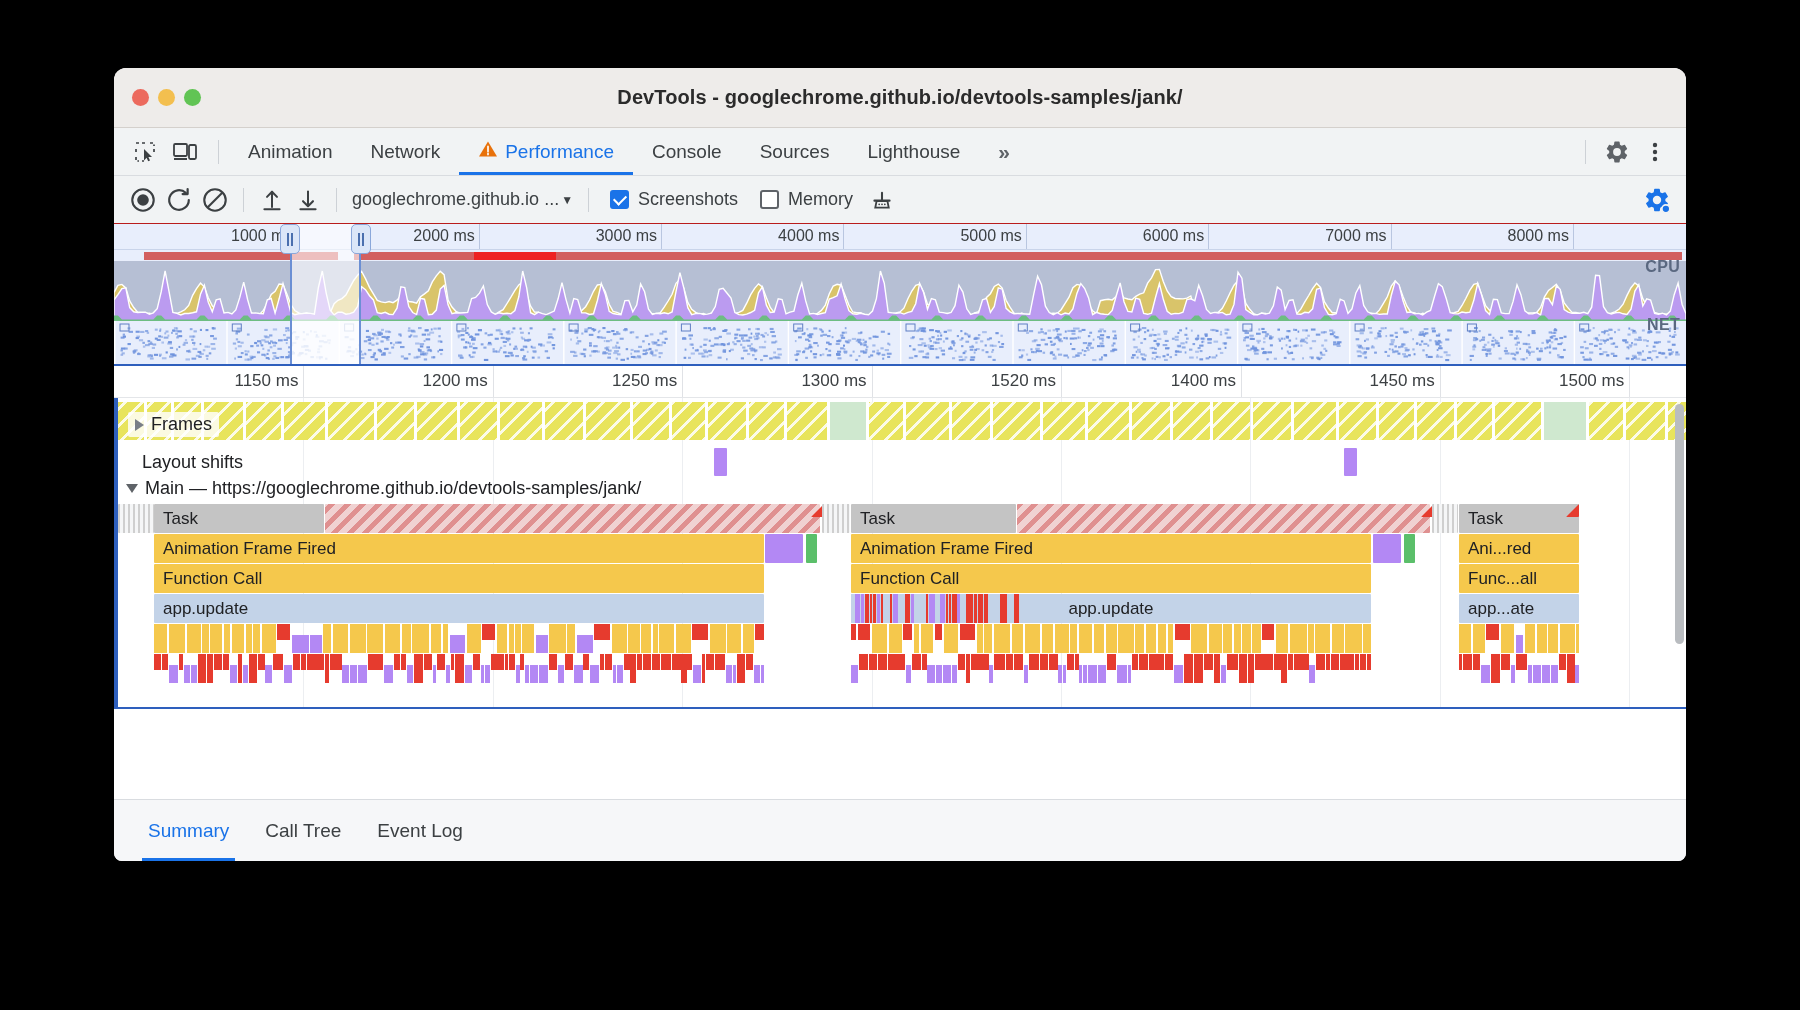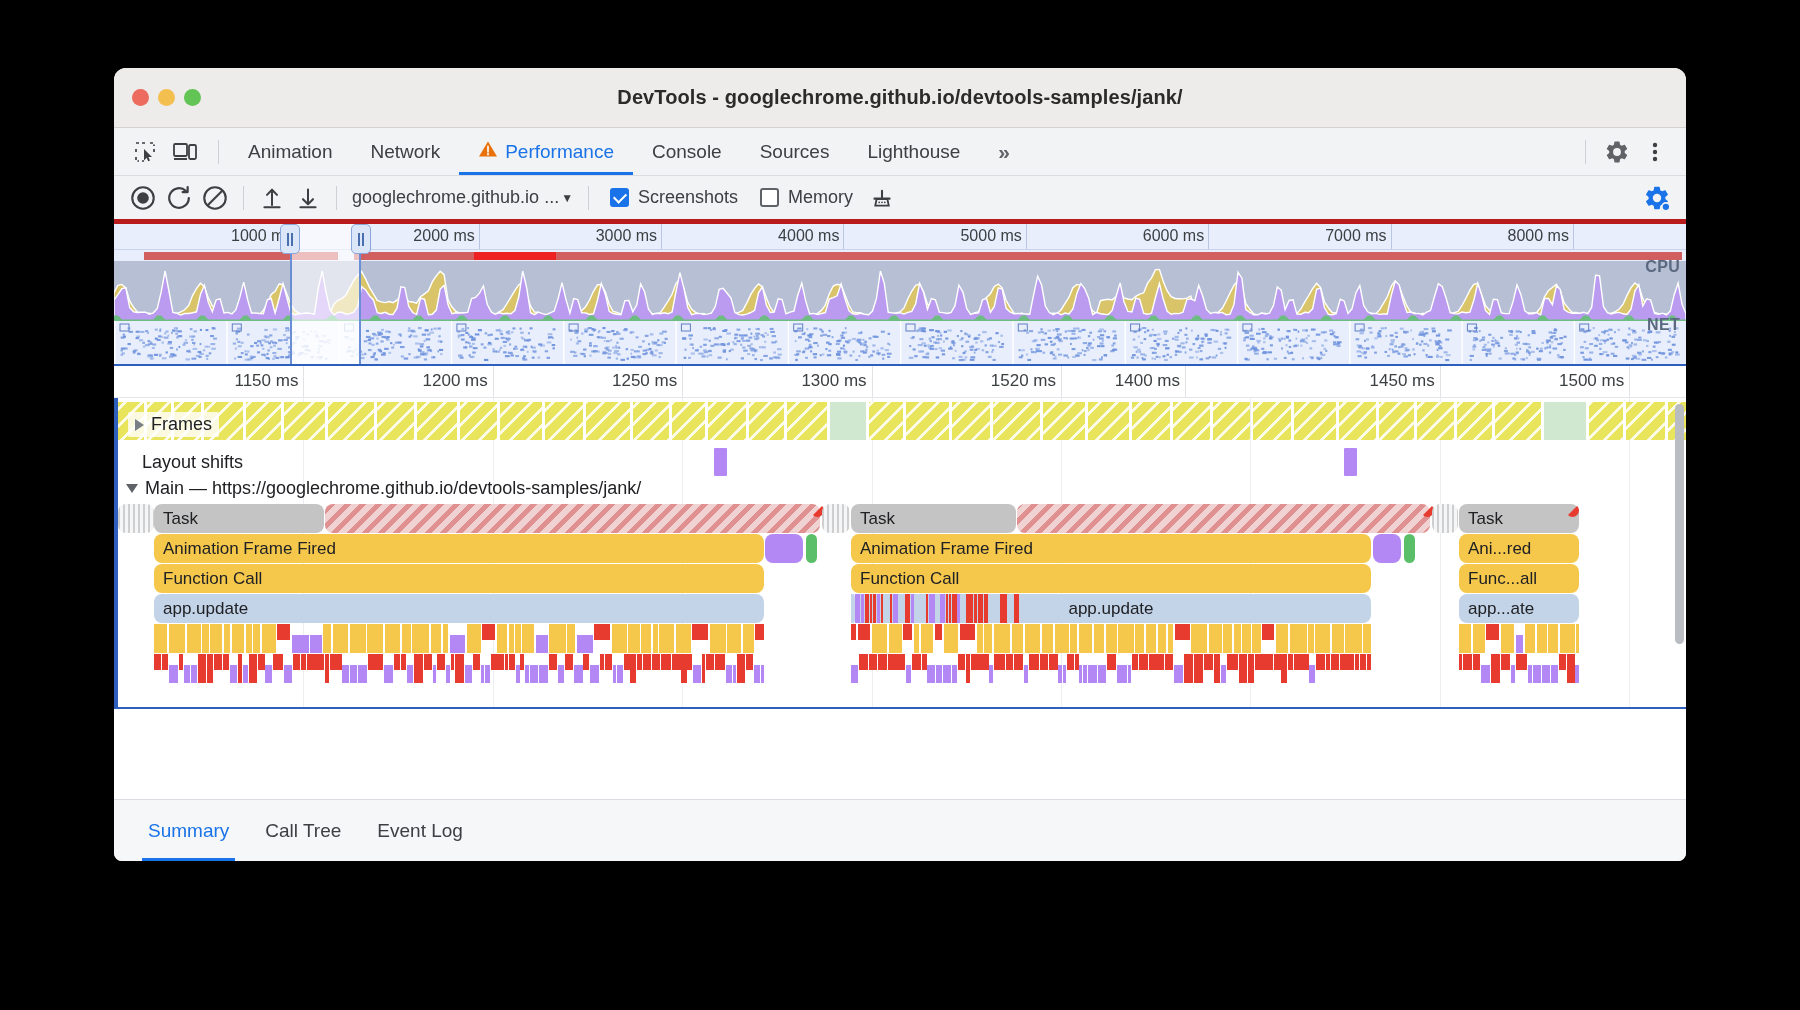--- a/index.html
+++ b/index.html
@@ -65,21 +65,21 @@
   }
   .tab .chev { font-size: 21px; color: #5f6368; font-weight: bold; }
   .tb-right {
     margin-left: auto; display: flex; align-items: center;
     padding-right: 14px; gap: 4px;
   }
 
   
   .perfbar {
     height: 48px; background: #f1f3f4;
-    border-bottom: 5px solid #b91c1c;
+    border-bottom: 1px solid #b91c1c;
     display: flex; align-items: center; padding: 0 12px;
     gap: 2px;
   }
   .pb-sep { width: 1px; height: 24px; background: #cdd1d6; margin: 0 9px; }
   .urlsel {
     display: flex; align-items: center; gap: 2px;
     font-size: 18px; color: #3c4043; padding: 0 4px;
     max-width: 280px;
   }
   .urlsel .caret { font-size: 12px; }
@@ -185,21 +185,21 @@
       rgba(255,255,255,0) 0 9px, rgba(255,255,255,.85) 9px 12px);
   }
   .frm.idle { background: #cfe8cf; }
   .frm.idle::after { display: none; }
   .lshift {
     position: absolute; background: #b388f4; border-radius: 1px;
   }
   .ev {
     position: absolute; overflow: hidden; white-space: nowrap;
     font-size: 17px; color: #202124; display: flex; align-items: center;
-    padding-left: 9px; border-radius: 8px;
+    padding-left: 9px; border-radius: 1px;
   }
   .ev.task { background: #c4c4c4; }
   .ev.taskhatch {
     background: #f0d2d2;
     background-image: repeating-linear-gradient(-45deg,
       rgba(210,90,90,.55) 0 5px, rgba(255,255,255,0) 5px 11px);
   }
   .ev.anim { background: #f5c84c; }
   .ev.fn { background: #f5c84c; }
   .ev.upd { background: #c3d3e8; }
@@ -2026,21 +2026,21 @@
           </div>
           <div class="fc-tick" style="left: 568.193px;">
             <span>1250 ms</span>
           </div>
           <div class="fc-tick" style="left: 757.59px;">
             <span>1300 ms</span>
           </div>
           <div class="fc-tick" style="left: 946.988px;">
             <span>1520 ms</span>
           </div>
-          <div class="fc-tick" style="left: 1071px;">
+          <div class="fc-tick" style="left: 1127px;">
             <span>1400 ms</span>
           </div>
           <div class="fc-tick" style="left: 1325.78px;">
             <span>1450 ms</span>
           </div>
           <div class="fc-tick" style="left: 1515.18px;">
             <span>1500 ms</span>
           </div>
         </div>
       <div id="fc-grids">

